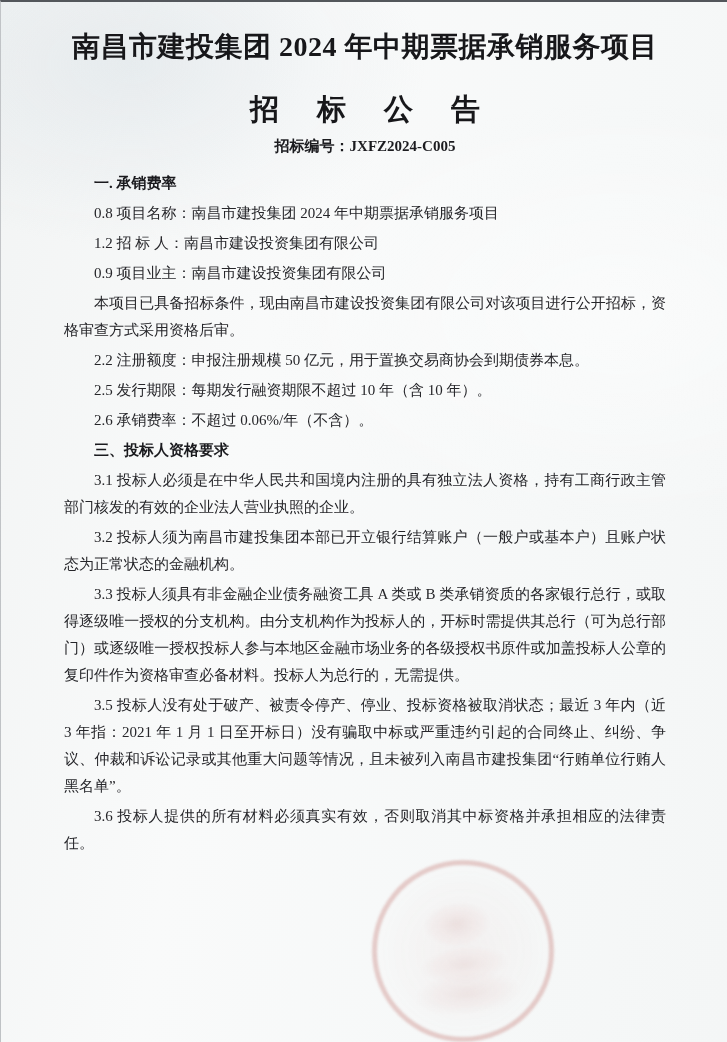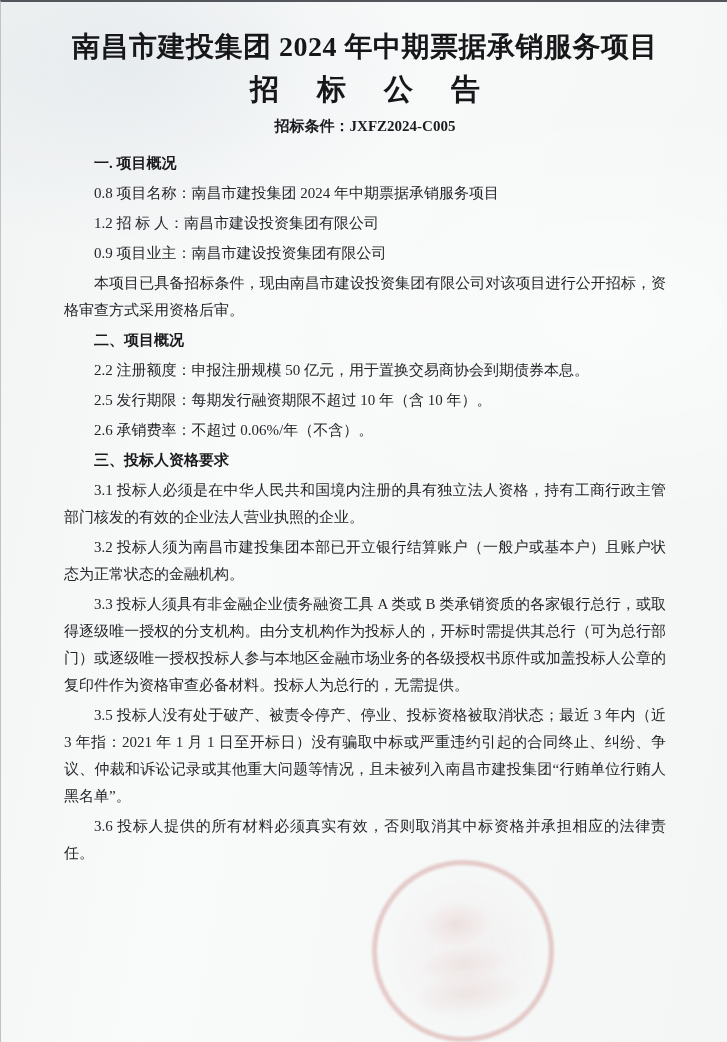--- a/index.html
+++ b/index.html
@@ -32,21 +32,21 @@
   .title1 {
     font-size: 28px;
     line-height: 38px;
     font-weight: bold;
     text-align: center;
     letter-spacing: 0.5px;
     color: #17171a;
     white-space: nowrap;
   }
   .title2 {
-    margin-top: 4px;
+    margin-top: 24px;
     font-size: 29px;
     line-height: 38px;
     font-weight: bold;
     text-align: center;
     letter-spacing: 38px;
     text-indent: 38px;
     color: #17171a;
     white-space: nowrap;
   }
   .bidno {
@@ -100,28 +100,27 @@
     background: radial-gradient(ellipse, rgba(176,88,84,0.10), rgba(176,88,84,0) 70%);
   }
 </style>
 </head>
 <body>
 
 <div class="page">
   <div class="doc">
     <div class="title1">南昌市建投集团 2024 年中期票据承销服务项目</div>
     <div class="title2">招标公告</div>
-    <div class="bidno">招标条件：JXFZ2024-C005</div>
+    <div class="bidno">招标编号：JXFZ2024-C005</div>
     <div class="docbody">
-        <div class="block heading">一. 项目概况</div>
+        <div class="block heading">一. 承销费率</div>
         <div class="block item">0.8 项目名称：南昌市建投集团 2024 年中期票据承销服务项目</div>
         <div class="block item">1.2 招 标 人：南昌市建设投资集团有限公司</div>
         <div class="block item">0.9 项目业主：南昌市建设投资集团有限公司</div>
         <div class="block para">本项目已具备招标条件，现由南昌市建设投资集团有限公司对该项目进行公开招标，资格审查方式采用资格后审。</div>
-        <div class="block heading">二、项目概况</div>
         <div class="block item">2.2 注册额度：申报注册规模 50 亿元，用于置换交易商协会到期债券本息。</div>
         <div class="block item">2.5 发行期限：每期发行融资期限不超过 10 年（含 10 年）。</div>
         <div class="block item">2.6 承销费率：不超过 0.06%/年（不含）。</div>
         <div class="block heading">三、投标人资格要求</div>
         <div class="block item">3.1 投标人必须是在中华人民共和国境内注册的具有独立法人资格，持有工商行政主管部门核发的有效的企业法人营业执照的企业。</div>
         <div class="block item">3.2 投标人须为南昌市建投集团本部已开立银行结算账户（一般户或基本户）且账户状态为正常状态的金融机构。</div>
         <div class="block item">3.3 投标人须具有非金融企业债务融资工具 A 类或 B 类承销资质的各家银行总行，或取得逐级唯一授权的分支机构。由分支机构作为投标人的，开标时需提供其总行（可为总行部门）或逐级唯一授权投标人参与本地区金融市场业务的各级授权书原件或加盖投标人公章的复印件作为资格审查必备材料。投标人为总行的，无需提供。</div>
         <div class="block item">3.5 投标人没有处于破产、被责令停产、停业、投标资格被取消状态；最近 3 年内（近 3 年指：2021 年 1 月 1 日至开标日）没有骗取中标或严重违约引起的合同终止、纠纷、争议、仲裁和诉讼记录或其他重大问题等情况，且未被列入南昌市建投集团“行贿单位行贿人黑名单”。</div>
         <div class="block item">3.6 投标人提供的所有材料必须真实有效，否则取消其中标资格并承担相应的法律责任。</div>
       </div>

